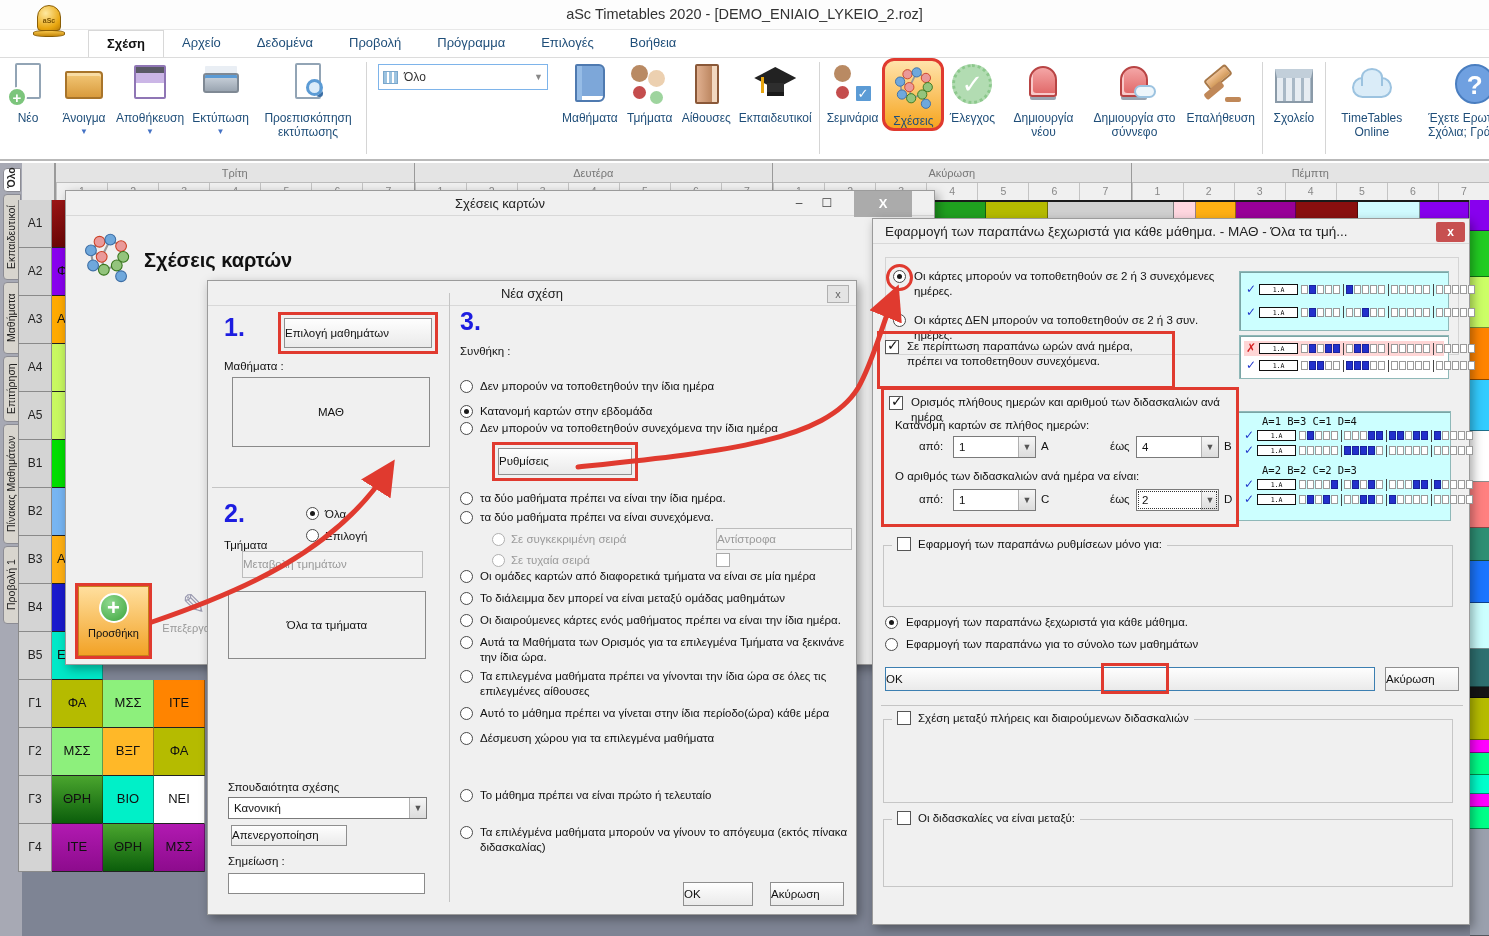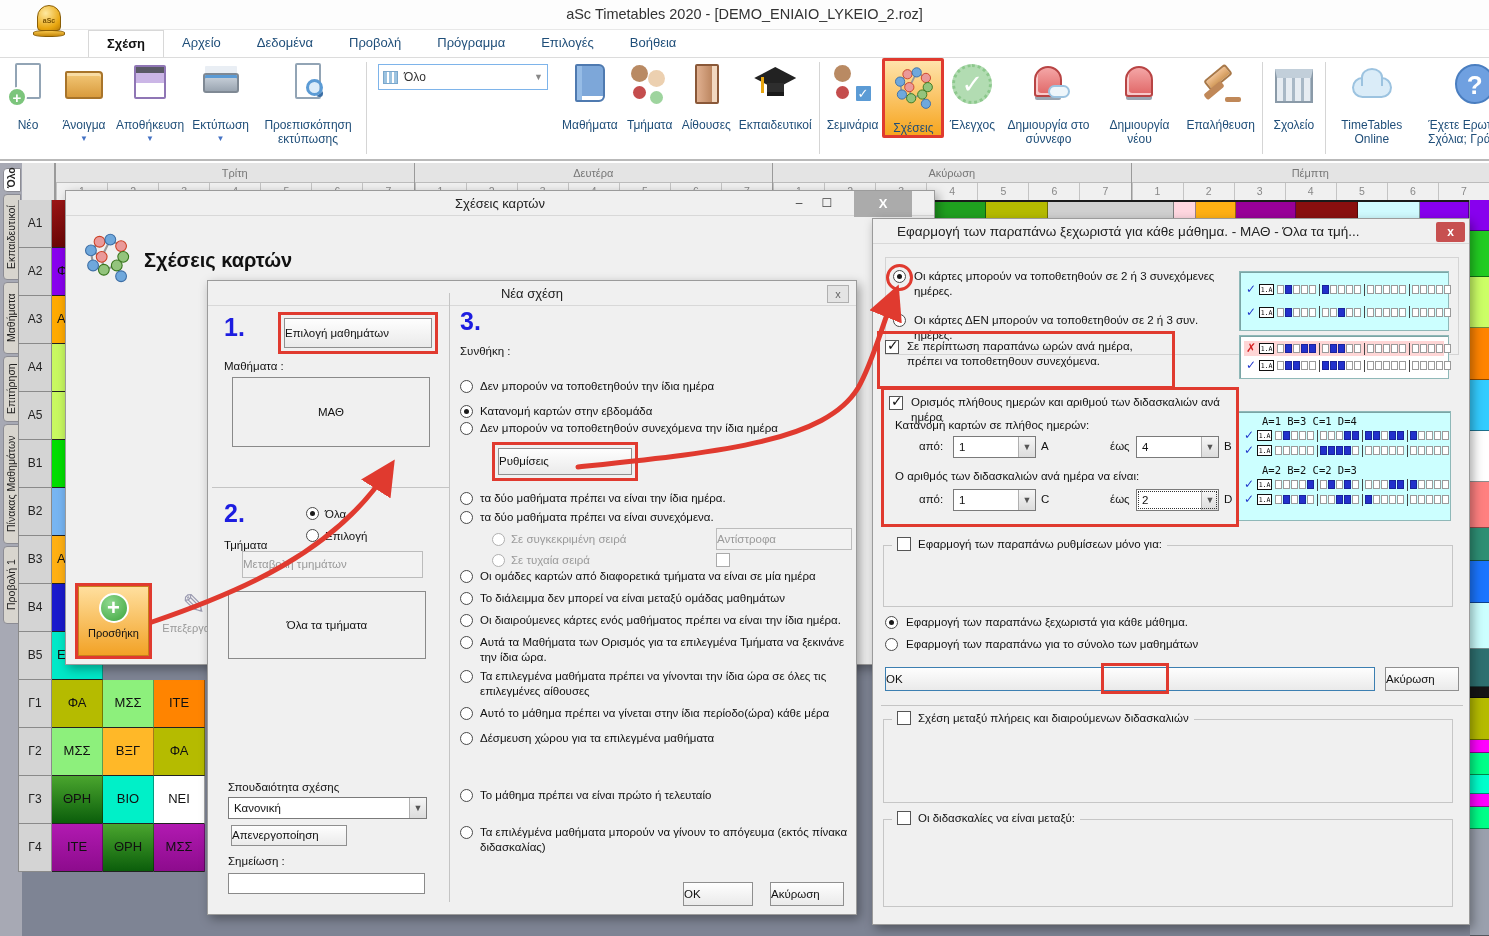--- a/index.html
+++ b/index.html
@@ -11,24 +11,24 @@
 .bell{position:absolute;left:30px;top:3px;width:38px;height:42px;z-index:5}
 .bell .dome{position:absolute;left:7px;top:2px;width:24px;height:26px;border-radius:12px 12px 4px 4px;background:radial-gradient(circle at 35% 30%,#ffe9a0,#e8a60f 70%,#b97d08);border:1px solid #8a5e06}
 .bell .lip{position:absolute;left:3px;top:27px;width:32px;height:7px;border-radius:40%;background:linear-gradient(#f7c54a,#c5880a);border:1px solid #8a5e06}
 .bell .asc{position:absolute;left:0;right:0;top:14px;text-align:center;font-size:7px;color:#7a5200;font-weight:bold}
 .menubar{position:absolute;left:0;top:30px;width:1489px;height:28px;background:#fff;border-bottom:1px solid #dcdcdc;display:flex;padding-left:88px}
 .mtab{padding:5px 18px 0 18px;font-size:13px;color:#1f4e79;cursor:default}
 .mtab.active{font-weight:bold;color:#111;background:#fff;border:1px solid #d8d8d8;border-bottom:none}
 
 .toolbar{position:absolute;left:0;top:58px;width:1489px;height:103px;background:#fff;border-bottom:2px solid #b9b9b9;display:flex;align-items:flex-start}
 .tb-item{min-width:52px;padding:2px 4px 0 4px;text-align:center;cursor:default;flex:0 0 auto}
-.tb-label{font-size:12px;color:#1f4e79;line-height:14px;margin-top:7px}
+.tb-label{font-size:12px;color:#1f4e79;line-height:14px;margin-top:0}
 .tb-caret{font-size:8px;color:#4472c4;margin-top:2px}
 .tb-sep{width:1px;height:92px;background:#d5d5d5;margin:4px 3px 0 3px;flex:0 0 auto}
-.tb-hl{background:linear-gradient(#ffe3ab,#f6a51f);border:3px solid #e03a2f;border-radius:2px}
+.tb-hl{background:linear-gradient(#ffe3ab,#f6a51f);border:3px solid #e03a2f;border-radius:12px}
 [data-name="toolbar-print-preview"]{width:110px}
 [data-name="toolbar-generate-new"]{width:86px}
 [data-name="toolbar-generate-cloud"]{width:96px}
 [data-name="toolbar-tt-online"]{width:86px}
 [data-name="toolbar-questions"]{width:118px;overflow:hidden}
 .viewbox{margin:6px 10px 0 8px;width:170px;height:26px;border:1px solid #7eb4ea;background:#fff;display:flex;align-items:center;padding:0 4px;flex:0 0 auto}
 .viewbox .grid-ic{width:15px;height:13px;background:repeating-linear-gradient(90deg,#9cc3e0 0 3px,#fff 3px 5px);border:1px solid #7aa7cc;margin-right:6px}
 .viewbox .vtext{font-size:12px;color:#333;flex:1}
 .viewbox .varrow{font-size:9px;color:#888}
 
@@ -143,34 +143,34 @@
 .subrow{display:flex;align-items:center;margin:3px 0 0 32px;font-size:11.5px}
 .subrow .radio{margin-right:6px}
 .subrow .sublab{color:#9a9a9a}
 .btn-reverse{margin-left:auto;width:136px;height:22px;line-height:20px}
 .divided{display:flex;align-items:center;margin-left:auto;width:136px;color:#555}
 .divided .cb{margin-right:5px;border-color:#aaa}
 .nr-ok{position:absolute;left:475px;top:601px;width:70px;height:24px;line-height:22px}
 .nr-cancel{position:absolute;left:562px;top:601px;width:74px;height:24px;line-height:22px}
 
 #dlg-apply{left:872px;top:218px;width:598px;height:707px}
-#dlg-apply .dlg-title{text-align:left;padding-left:24px;font-size:13.5px;white-space:nowrap;overflow:hidden}
+#dlg-apply .dlg-title{text-align:left;padding-left:12px;font-size:13.5px;white-space:nowrap;overflow:hidden}
 .ap-close{position:absolute;top:3px;right:4px;width:29px;height:20px;background:#c75050;border-radius:2px;color:#fff;font-size:12px;font-weight:bold;text-align:center;line-height:20px}
 .ap-groupbox{position:absolute;border:1px solid #d4d4d4}
 .gb1{left:12px;top:38px;width:574px;height:98px}
 .ap-row{position:absolute;display:flex;align-items:flex-start;font-size:11.5px;color:#111;line-height:15px}
 .ap-row .radio,.ap-row .cb{margin-right:8px;margin-top:1px}
 .prev{position:absolute;background:#ccffff;border:1px solid #8fb8b8;box-shadow:inset 1px 1px 0 #7aa5a5;padding:3px 4px}
 .prev1{left:366px;top:52px;width:210px;height:60px;display:flex;flex-direction:column;justify-content:space-evenly}
 .prev2{left:366px;top:116px;width:210px;height:44px;background:#fff;display:flex;flex-direction:column;justify-content:space-evenly}
 .prev3{left:364px;top:192px;width:214px;height:110px}
 .card-row{display:flex;align-items:center;height:15px;padding:0 2px}
 .card-row .mk{color:#2238cc;font-weight:bold;font-size:12px;margin-right:3px;line-height:13px}
 .card-row .mk.bad{color:#d42020}
-.mini-card{width:15px;height:11px;background:#fff;border:1px solid #111;font-size:6.5px;font-family:"DejaVu Sans Mono",monospace;text-align:center;line-height:10px;margin-right:3px;flex:0 0 auto}
+.mini-card{width:39px;height:11px;background:#fff;border:1px solid #111;font-size:6.5px;font-family:"DejaVu Sans Mono",monospace;text-align:center;line-height:10px;margin-right:3px;flex:0 0 auto}
 .sqs{display:flex;align-items:center}
 .sq{width:7px;height:9px;border:1px solid #9a9a9a;background:#fff;margin-right:1px;flex:0 0 auto}
 .sq.on{background:#2230cc;border-color:#1a229a}
 .sqdiv{width:1px;height:12px;background:#444;margin:0 2px;flex:0 0 auto}
 .prev-lab{font-size:10.5px;font-family:"DejaVu Sans Mono",monospace;color:#111;margin-left:20px;line-height:13px}
 .redbox-cb1{left:4px;top:112px;width:298px;height:58px}
 .redbox-sec3{left:8px;top:168px;width:358px;height:140px}
 .ap-lbl{position:absolute;font-size:11.5px;color:#111}
 .letter{position:absolute;font-size:11.5px;color:#111}
 .fs{position:absolute;border:1px solid #c6c6c6}
@@ -298,32 +298,32 @@
           <circle cx="22" cy="24" r="5" fill="#ea9999" stroke="#cc4125"></circle>
         </svg></div>
       <div class="tb-label" data-name="toolbar-label">Σχέσεις</div>
     </div>
     <div class="tb-item" data-name="toolbar-check">
       <div class="tbicon" data-name="check-icon">
         <i class="badge">✓</i>
       </div>
       <div class="tb-label" data-name="toolbar-label">Έλεγχος</div>
     </div>
+    <div class="tb-item" data-name="toolbar-generate-new">
+      <div class="tbicon" data-name="generate-new-icon">
+        <i class="sir"></i>
+      </div>
+      <div class="tb-label" data-name="toolbar-label">Δημιουργία νέου</div>
+    </div>
     <div class="tb-item" data-name="toolbar-generate-cloud">
       <div class="tbicon" data-name="generate-cloud-icon">
         <i class="sir"></i>
         <i class="cldb2"></i>
       </div>
       <div class="tb-label" data-name="toolbar-label">Δημιουργία στο σύννεφο</div>
-    </div>
-    <div class="tb-item" data-name="toolbar-generate-new">
-      <div class="tbicon" data-name="generate-new-icon">
-        <i class="sir"></i>
-      </div>
-      <div class="tb-label" data-name="toolbar-label">Δημιουργία νέου</div>
     </div>
     <div class="tb-item" data-name="toolbar-verify">
       <div class="tbicon" data-name="verify-icon">
         <i class="gv1"></i>
         <i class="gv2"></i>
         <i class="gv3"></i>
       </div>
       <div class="tb-label" data-name="toolbar-label">Επαλήθευση</div>
     </div>
     <div class="tb-sep" data-name="toolbar-separator"></div>
@@ -975,21 +975,21 @@
   <div class="redbox redbox-ok" data-name="annotation-box-ok"></div>
   <div class="btn ap-cancel" data-name="cancel-button">Ακύρωση</div>
   <div class="ap-sep" data-name="separator"></div>
 
   <div class="fs" style="left:10px;top:500px;width:570px;height:84px" data-name="full-divided-groupbox">
     <div class="fs-label" data-name="checkbox-full-divided">
       <span class="cb" data-name="checkbox-icon"></span>
       <span data-name="checkbox-label">Σχέση μεταξύ πλήρεις και διαιρούμενων διδασκαλιών</span>
     </div>
   </div>
-  <div class="fs" style="left:10px;top:600px;width:570px;height:88px" data-name="between-groupbox">
+  <div class="fs" style="left:10px;top:600px;width:570px;height:68px" data-name="between-groupbox">
     <div class="fs-label" data-name="checkbox-between">
       <span class="cb" data-name="checkbox-icon"></span>
       <span data-name="checkbox-label">Οι διδασκαλίες να είναι μεταξύ:</span>
     </div>
   </div>
 </div>
 
 <svg id="anno" data-name="annotation-arrows">
   <defs>
     <marker id="ah" markerWidth="7" markerHeight="7" refX="4.5" refY="3.5" orient="auto">

